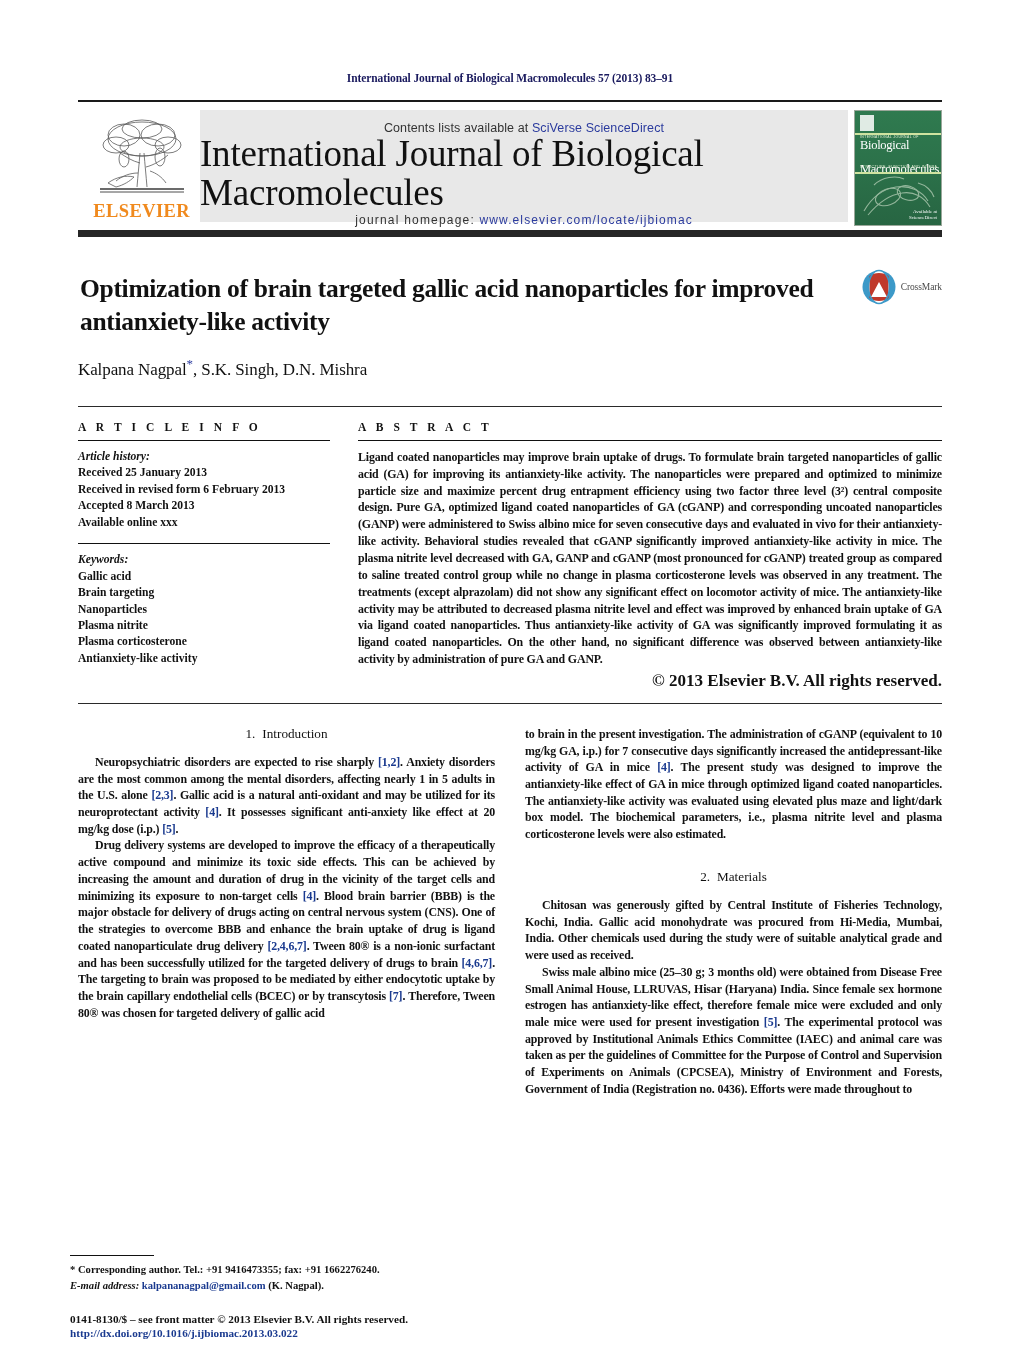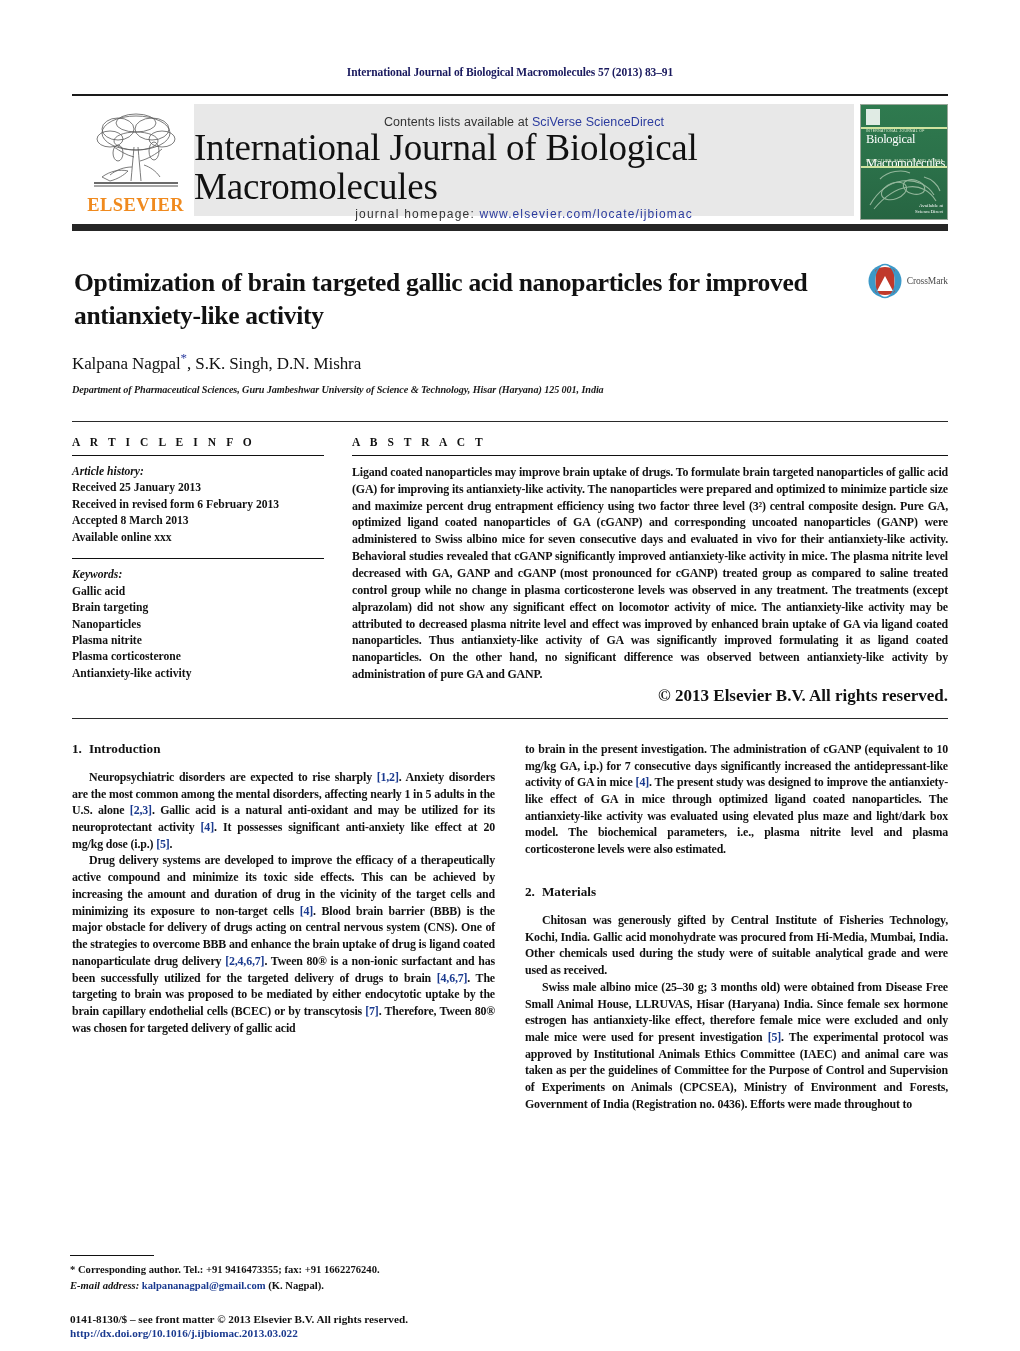--- a/index.html
+++ b/index.html
@@ -6,21 +6,21 @@
   html, body { margin: 0; padding: 0; }
   body {
     width: 1020px;
     height: 1351px;
     background: #ffffff;
     font-family: "Liberation Serif", "DejaVu Serif", serif;
     color: #000000;
     position: relative;
     overflow: hidden;
   }
-  .page { position: relative; width: 1020px; height: 1351px; padding: 2px; }
+  .page { position: relative; width: 1020px; height: 1351px; padding: 8px; }
 
   
   .runhead {
     text-align: center;
     font-size: 11.5px;
     font-weight: bold;
     color: #1a1a5e;
     letter-spacing: -0.1px;
     padding-top: 64px;
   }
@@ -203,24 +203,25 @@
 
   
   .body-cols {
     margin: 22px 70px 0 70px;
     display: flex;
     gap: 30px;
   }
   .bcol { flex: 1 1 0; min-width: 0; }
   .h2 {
     font-family: "Liberation Serif", serif;
-    font-weight: bold;
+    font-weight: normal;
     font-size: 13.2px;
     margin: 0 0 12px 0;
     color: #111;
+    text-align: center;
   }
   .h2 .num { margin-right: 7px; }
   .para {
     font-size: 11.9px;
     line-height: 1.405;
     text-align: justify;
     font-weight: bold;
     color: #111111;
     text-indent: 17px;
     margin: 0;
@@ -326,21 +327,20 @@
       </svg>
       <span class="crossmark-label">CrossMark</span>
     </div>
 
     <h1 class="paper-title">Optimization of brain targeted gallic acid nanoparticles for improved antianxiety-like activity</h1>
 
     <div class="authors">
       <span>Kalpana Nagpal</span><span class="star">*</span><span>, S.K. Singh, D.N. Mishra</span>
     </div>
 
-    <div class="affil">Department of Pharmaceutical Sciences, Guru Jambeshwar University of Science &amp; Technology, Hisar (Haryana) 125 001, India</div>
   </div>
 
   <div class="info-rule"></div>
 
   <div class="info-area">
     <div class="col-info">
       <div class="sec-head">A R T I C L E   I N F O</div>
       <div class="hr-med"></div>
       <div class="info-label">Article history:</div>
       <div class="info-list">Received 25 January 2013</div>

